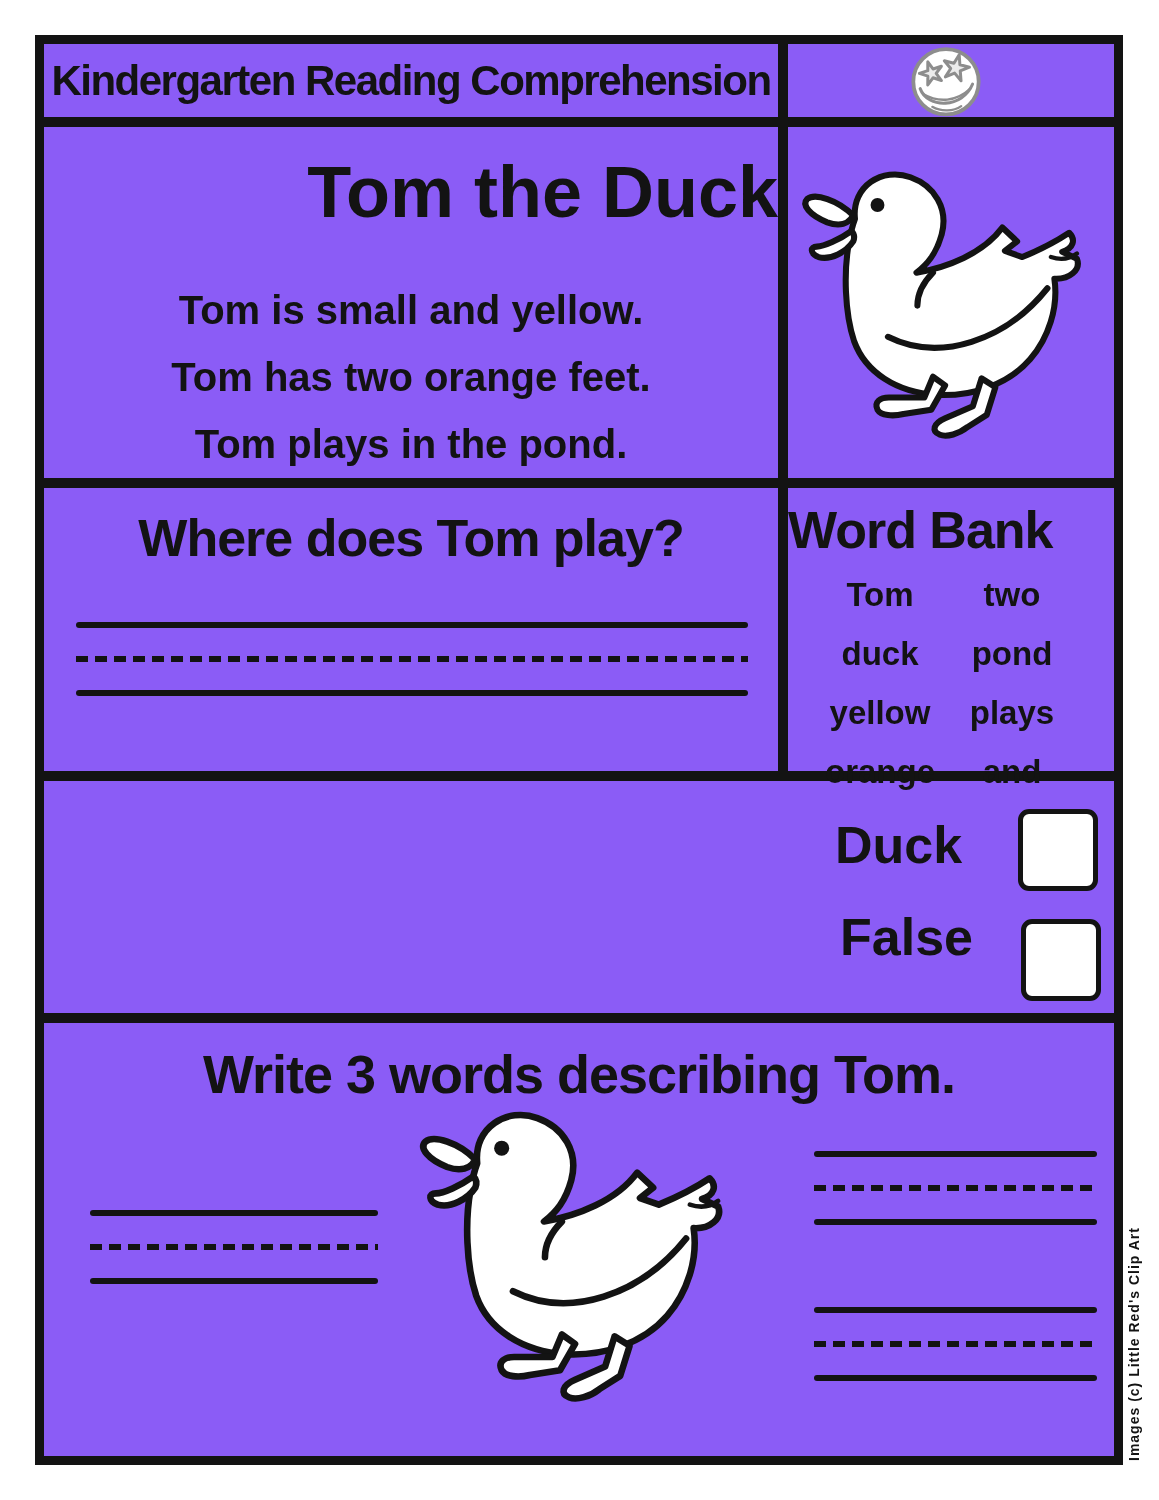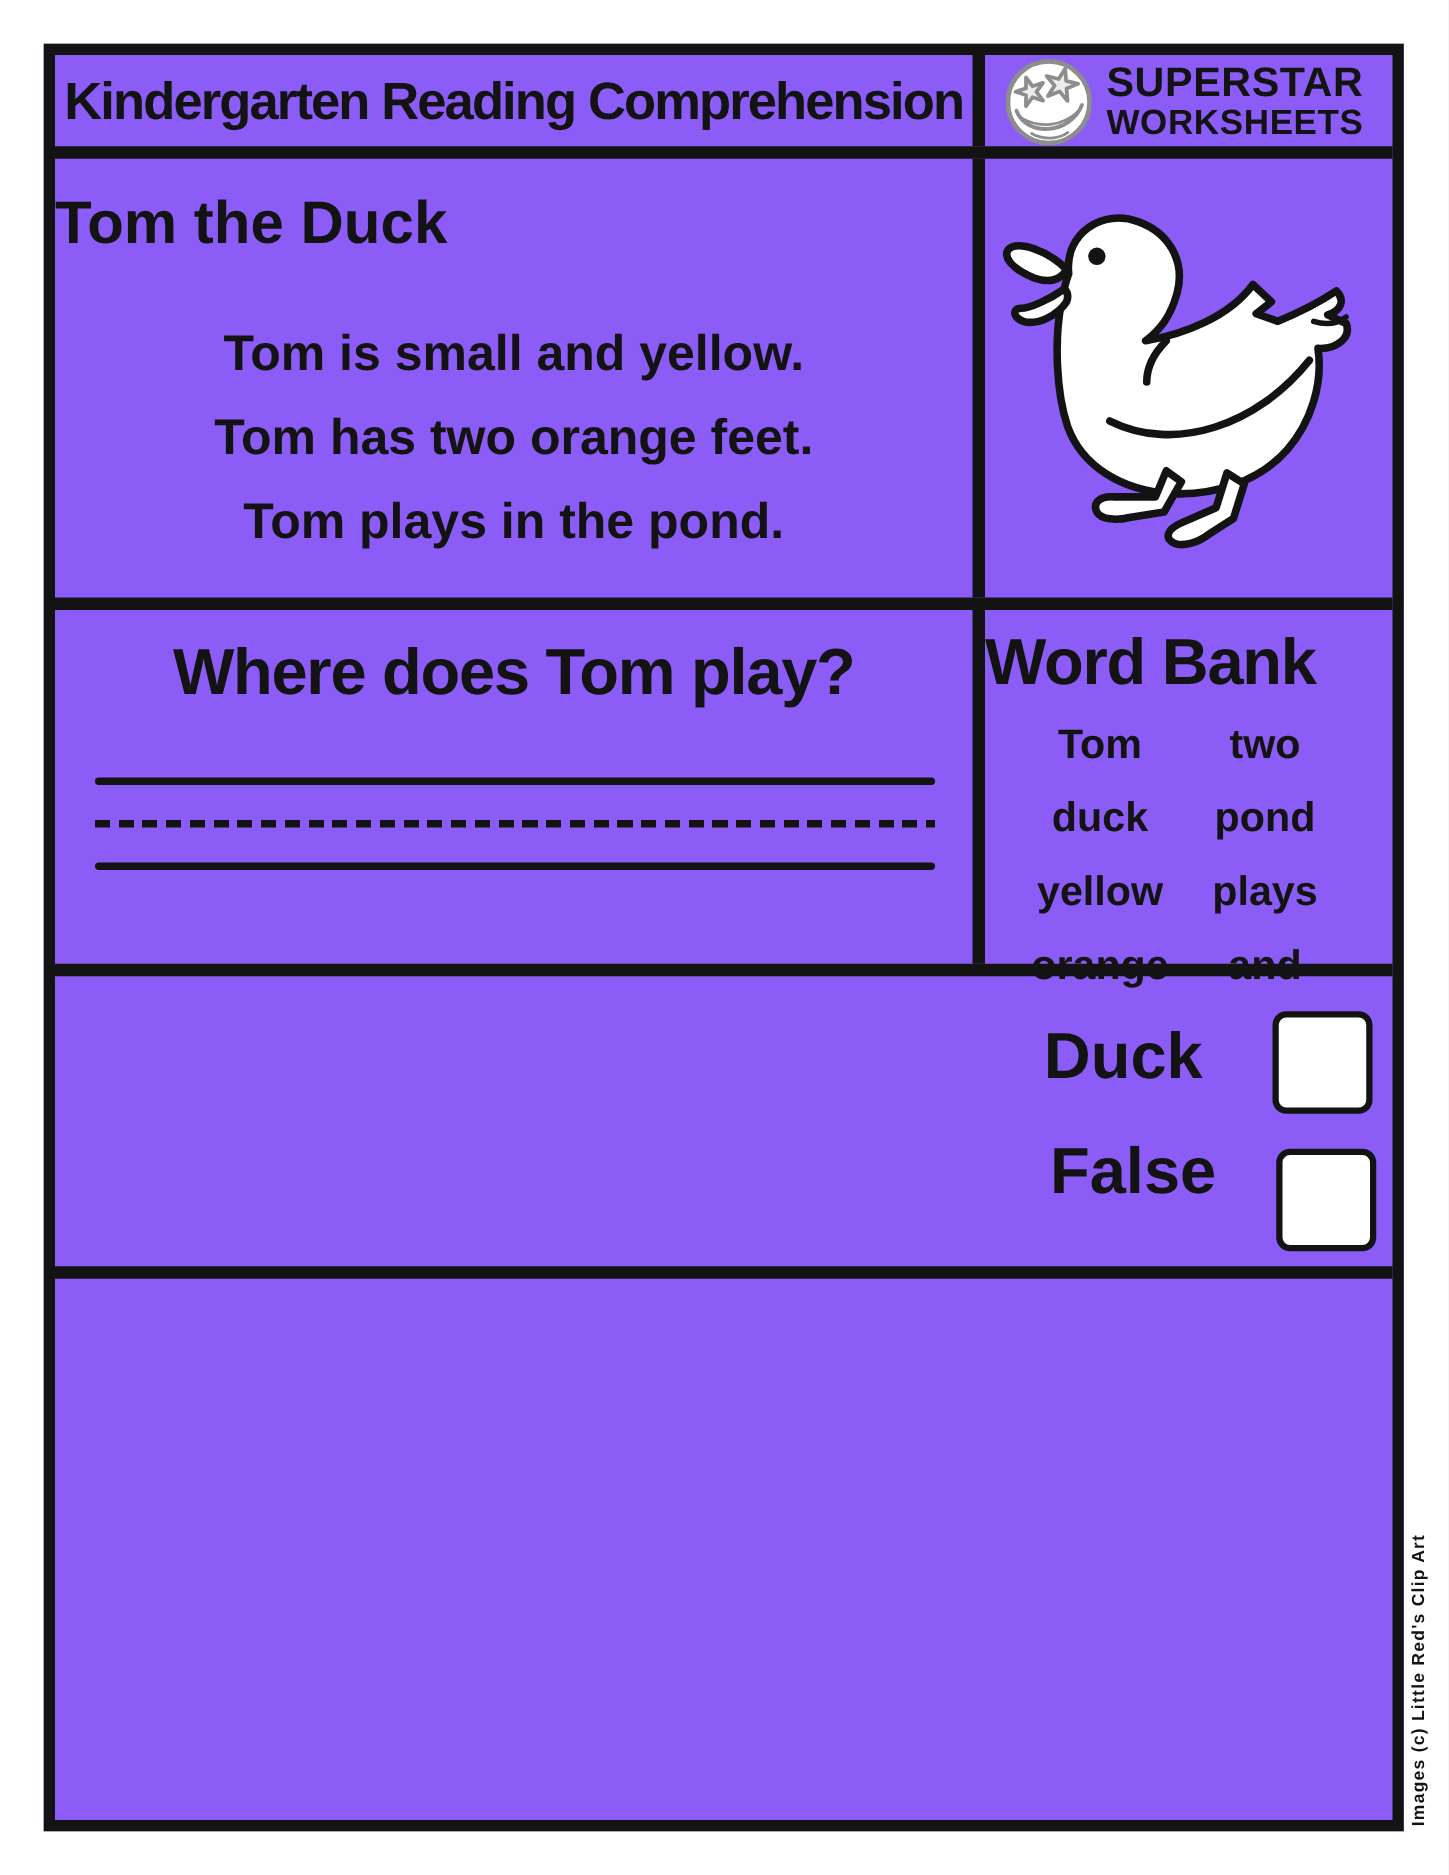--- a/index.html
+++ b/index.html
@@ -24,21 +24,21 @@
   
   .header-left { display:flex; align-items:center; justify-content:center; }
   .header-title { font-size:42px; font-weight:700; letter-spacing:-1.5px; white-space:nowrap; }
   .header-right { display:flex; align-items:center; justify-content:center; gap:8px; }
   .logo-icon { width:76px; height:76px; flex:0 0 auto; }
   .logo-text { display:flex; flex-direction:column; line-height:1; }
   .logo-line1 { font-size:33px; font-weight:700; letter-spacing:0.5px; }
   .logo-line2 { font-size:28px; font-weight:700; letter-spacing:0.5px; margin-top:2px; }
 
   
-  .story-title { text-align:left; margin-top:24px; font-size:48px; font-weight:700; letter-spacing:0px; }
+  .story-title { text-align:right; margin-top:24px; font-size:72px; font-weight:700; letter-spacing:0px; }
   .story-lines { margin-top:44px; text-align:center; font-size:40px; font-weight:700; line-height:67px; }
   .duck-cell { display:flex; align-items:center; justify-content:center; }
 
   
   .q-prompt { text-align:center; margin-top:20px; font-size:52px; font-weight:700; letter-spacing:-1px; }
   .lines3 { position:absolute; }
   .lines3 .ln { position:absolute; left:0; width:100%; height:6px; border-radius:3px; background:#131313; }
   .lines3 .ln.dashed {
     background:repeating-linear-gradient(90deg,#131313 0 12px,transparent 12px 19px);
     border-radius:0;
@@ -136,24 +136,20 @@
     </div>
     <div class="cell-right header-right">
       <svg class="logo-icon" viewBox="0 0 100 100">
         <circle cx="50" cy="51" r="43" fill="#ffffff" stroke="#8d8d8d" stroke-width="5"></circle>
         <polygon points="0,-1 0.225,-0.31 0.95,-0.31 0.36,0.12 0.59,0.81 0,0.38 -0.59,0.81 -0.36,0.12 -0.95,-0.31 -0.225,-0.31" transform="translate(31,40) rotate(-18) scale(16)" fill="#ebebeb" stroke="#8d8d8d" stroke-width="3" stroke-linejoin="round" vector-effect="non-scaling-stroke"></polygon>
         <polygon points="0,-1 0.225,-0.31 0.95,-0.31 0.36,0.12 0.59,0.81 0,0.38 -0.59,0.81 -0.36,0.12 -0.95,-0.31 -0.225,-0.31" transform="translate(63,33) rotate(14) scale(18)" fill="#ebebeb" stroke="#8d8d8d" stroke-width="3" stroke-linejoin="round" vector-effect="non-scaling-stroke"></polygon>
         <path d="M 16,60 C 26,87 72,86 85,54" fill="none" stroke="#8d8d8d" stroke-width="4" stroke-linecap="round"></path>
         <path d="M 20,67 C 40,79 64,77 82,60" fill="none" stroke="#8d8d8d" stroke-width="3" stroke-linecap="round"></path>
         <path d="M 32,84 C 44,91 60,90 70,83" fill="none" stroke="#8d8d8d" stroke-width="3" stroke-linecap="round"></path>
       </svg>
-      <div class="logo-text">
-        <span class="logo-line1">SUPERSTAR</span>
-        <span class="logo-line2">WORKSHEETS</span>
-      </div>
     </div>
   </div>
 
   <div class="row row-story">
     <div class="cell-left">
       <div class="story-title">Tom the Duck</div>
       <div class="story-lines">
         <div>Tom is small and yellow.</div>
         <div>Tom has two orange feet.</div>
         <div>Tom plays in the pond.</div>
@@ -190,16 +186,39 @@
     </div>
   </div>
 
   <div class="row row-tf">
     <div class="tf-label-true">Duck</div>
     <div class="tf-box tf-box-true"></div>
     <div class="tf-label-false">False</div>
     <div class="tf-box tf-box-false"></div>
   </div>
 
+  <div class="row row-write">
+    <div style="width:100%;">
+      <div class="write-prompt">Write 3 words describing Tom.</div>
+      <svg class="write-duck" width="332" height="303" viewBox="-6 -8 346 322" preserveAspectRatio="xMidYMid meet">
+        <use href="#duck-clipart"></use>
+      </svg>
+      <div class="lines3 w-lines-left">
+        <div class="ln"></div>
+        <div class="ln dashed"></div>
+        <div class="ln"></div>
+      </div>
+      <div class="lines3 w-lines-r1">
+        <div class="ln"></div>
+        <div class="ln dashed"></div>
+        <div class="ln"></div>
+      </div>
+      <div class="lines3 w-lines-r2">
+        <div class="ln"></div>
+        <div class="ln dashed"></div>
+        <div class="ln"></div>
+      </div>
+    </div>
+  </div>
 
 </div>
 
 <div class="credit">Images (c) Little Red's Clip Art</div>
 
 </body></html>

